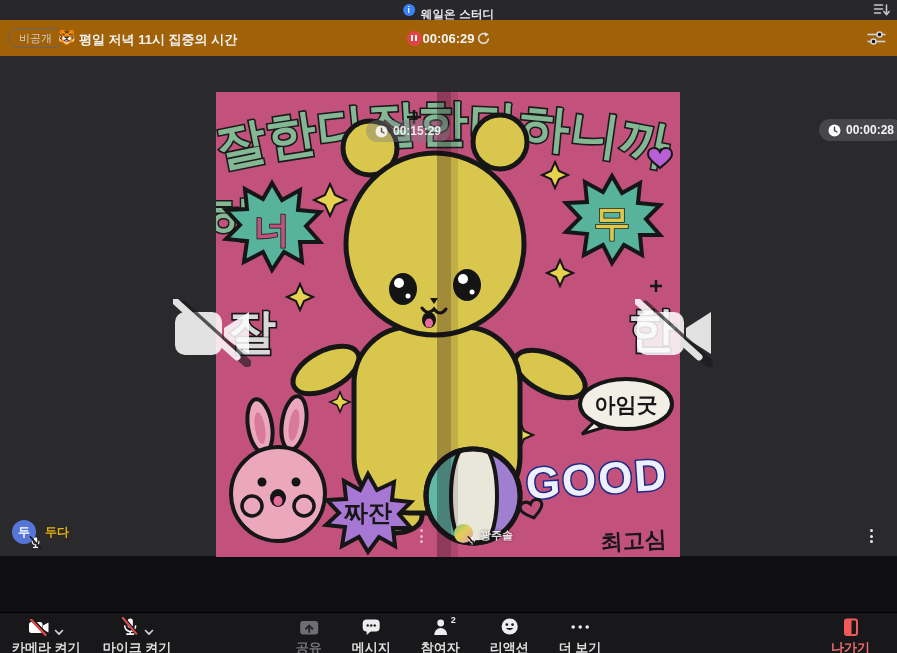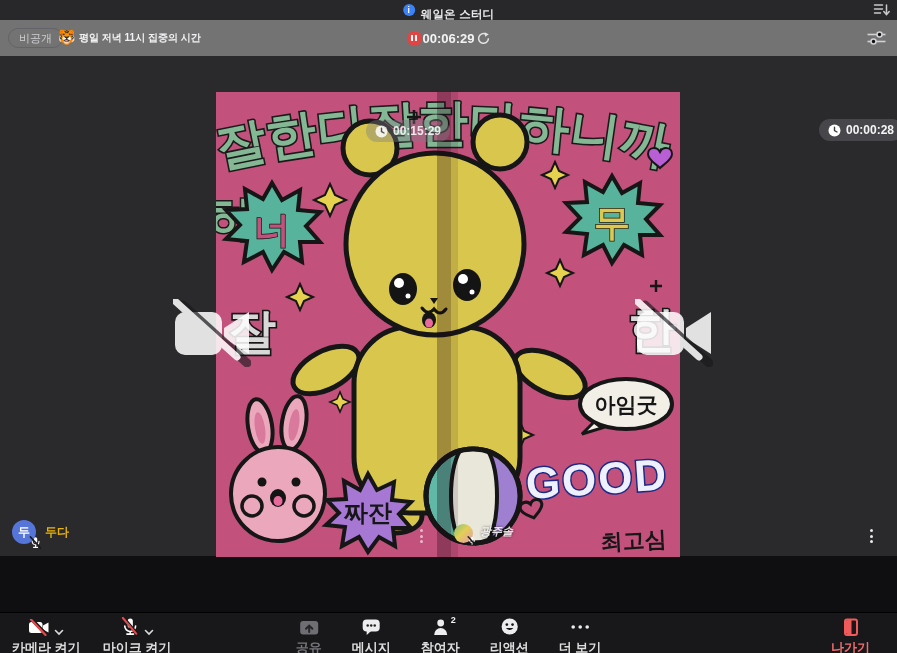--- a/index.html
+++ b/index.html
@@ -11,25 +11,25 @@
   
   #topbar { left:0; top:0; width:897px; height:20px; background:#28282b; }
   #topbar-center { left:50%; top:0; height:20px; transform:translateX(-50%);
     display:flex; align-items:center; gap:6px; }
   .info-dot { width:12px; height:12px; border-radius:50%; background:#3b82f6;
     color:#fff; font-size:8.5px; font-weight:bold; display:flex; align-items:center; justify-content:center; }
   #topbar-title { color:#e9e9ec; font-size:11.5px; font-weight:700; letter-spacing:.2px;margin-top:8px; }
   #sort-btn { right:6px; top:2px; width:18px; height:16px; cursor:pointer; }
 
   
-  #sessionbar { left:0; top:20px; width:897px; height:36px; background:#737373; }
+  #sessionbar { left:0; top:20px; width:897px; height:36px; background:#a16207; }
   #privacy-badge { left:8px; top:8px; height:20px; padding:0 10px; display:flex; align-items:center;
     border:1px solid #63636a; border-radius:11px; color:#cfcfd3; font-size:11px; }
   #session-emoji { left:58px; top:9px; font-size:14px; }
-  #session-title { left:79px; top:11px; color:#f2f2f4; font-size:10px; font-weight:700; }
+  #session-title { left:79px; top:11px; color:#f2f2f4; font-size:13px; font-weight:700; }
   #session-center { left:50%; top:0; height:36px; transform:translateX(-50%);
     display:flex; align-items:center; gap:1px; }
   .rec-dot { width:15px; height:15px; border-radius:50%; background:#e24444;
     display:flex; align-items:center; justify-content:center; gap:2.5px; }
   .rec-dot i { display:block; width:2px; height:6px; background:#fff; }
   #session-timer { color:#f4f4f6; font-size:13px; font-weight:700; }
   #tune-btn { right:10px; top:8px; width:21px; height:20px; cursor:pointer; }
 
   
   #stage { left:0; top:56px; width:897px; height:556px; background:#0f0f12; }
@@ -49,21 +49,21 @@
   .vdots i { width:3px; height:3px; border-radius:50%; background:#fff; display:block; }
   #dots-left { left:418px; top:527px; opacity:.6; }
   #dots-right { left:868px; top:527px; opacity:.9; }
 
   #name-left { left:12px; top:520px; display:flex; align-items:center; gap:9px; }
   #avatar-left { position:relative; width:24px; height:24px; border-radius:50%; background:#5575d8;
     color:#fff; font-size:12px; font-weight:700; display:flex; align-items:center; justify-content:center; }
   .mini-mic { position:absolute; right:-6px; bottom:-5px; width:13px; height:13px; }
   #name-left-label { color:#eab308; font-size:12px; font-weight:700; }
 
-  #name-right { left:454px; top:524px; display:flex; align-items:flex-start; gap:7px;font-style:italic; }
+  #name-right { left:454px; top:524px; display:flex; align-items:flex-end; gap:7px; }
   #avatar-right { position:relative; width:19px; height:19px; border-radius:50%;
     background:linear-gradient(135deg,#7ec27e 0%,#e3cf55 45%,#e39ab5 100%); }
   #name-right-label { color:rgba(255,255,255,.85); font-size:11px; font-weight:600;
     text-shadow:0 0 3px rgba(0,0,0,.6); }
 
   
   #toolbar { left:0; top:612px; width:897px; height:41px; background:#18181a; border-top:1px solid #000; }
   .tb-btn { display:flex; flex-direction:column; align-items:center; gap:3px; cursor:pointer; }
   .tb-row { display:flex; align-items:flex-end; gap:4px; height:18px; }
   .tb-label { font-size:13px; font-weight:700; color:#dededf; white-space:nowrap; }

